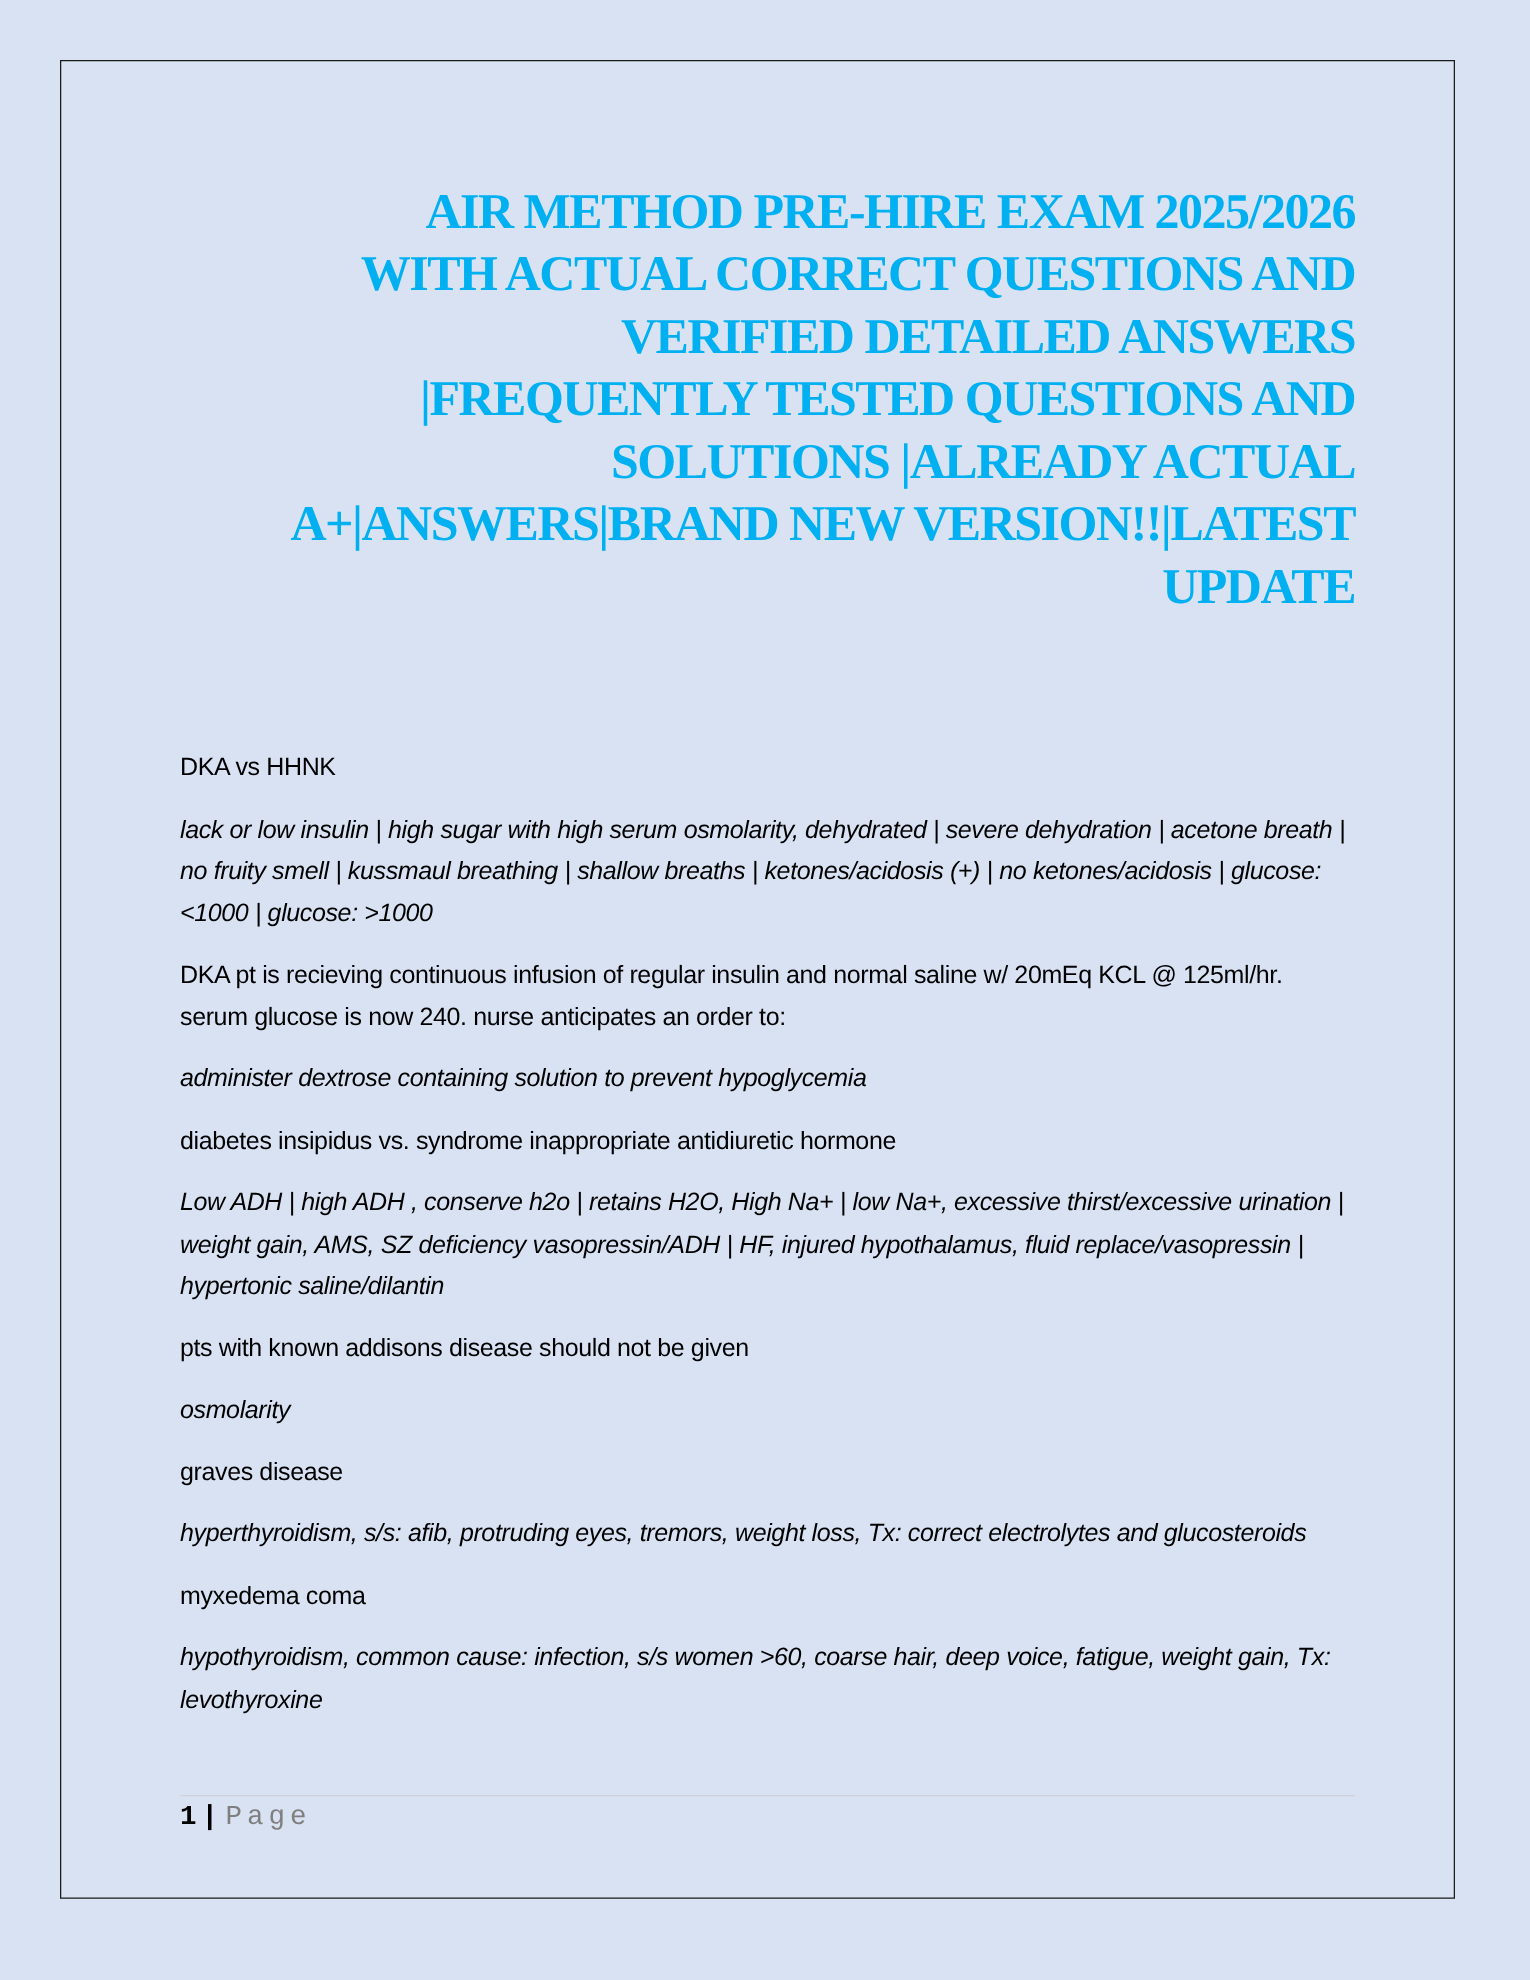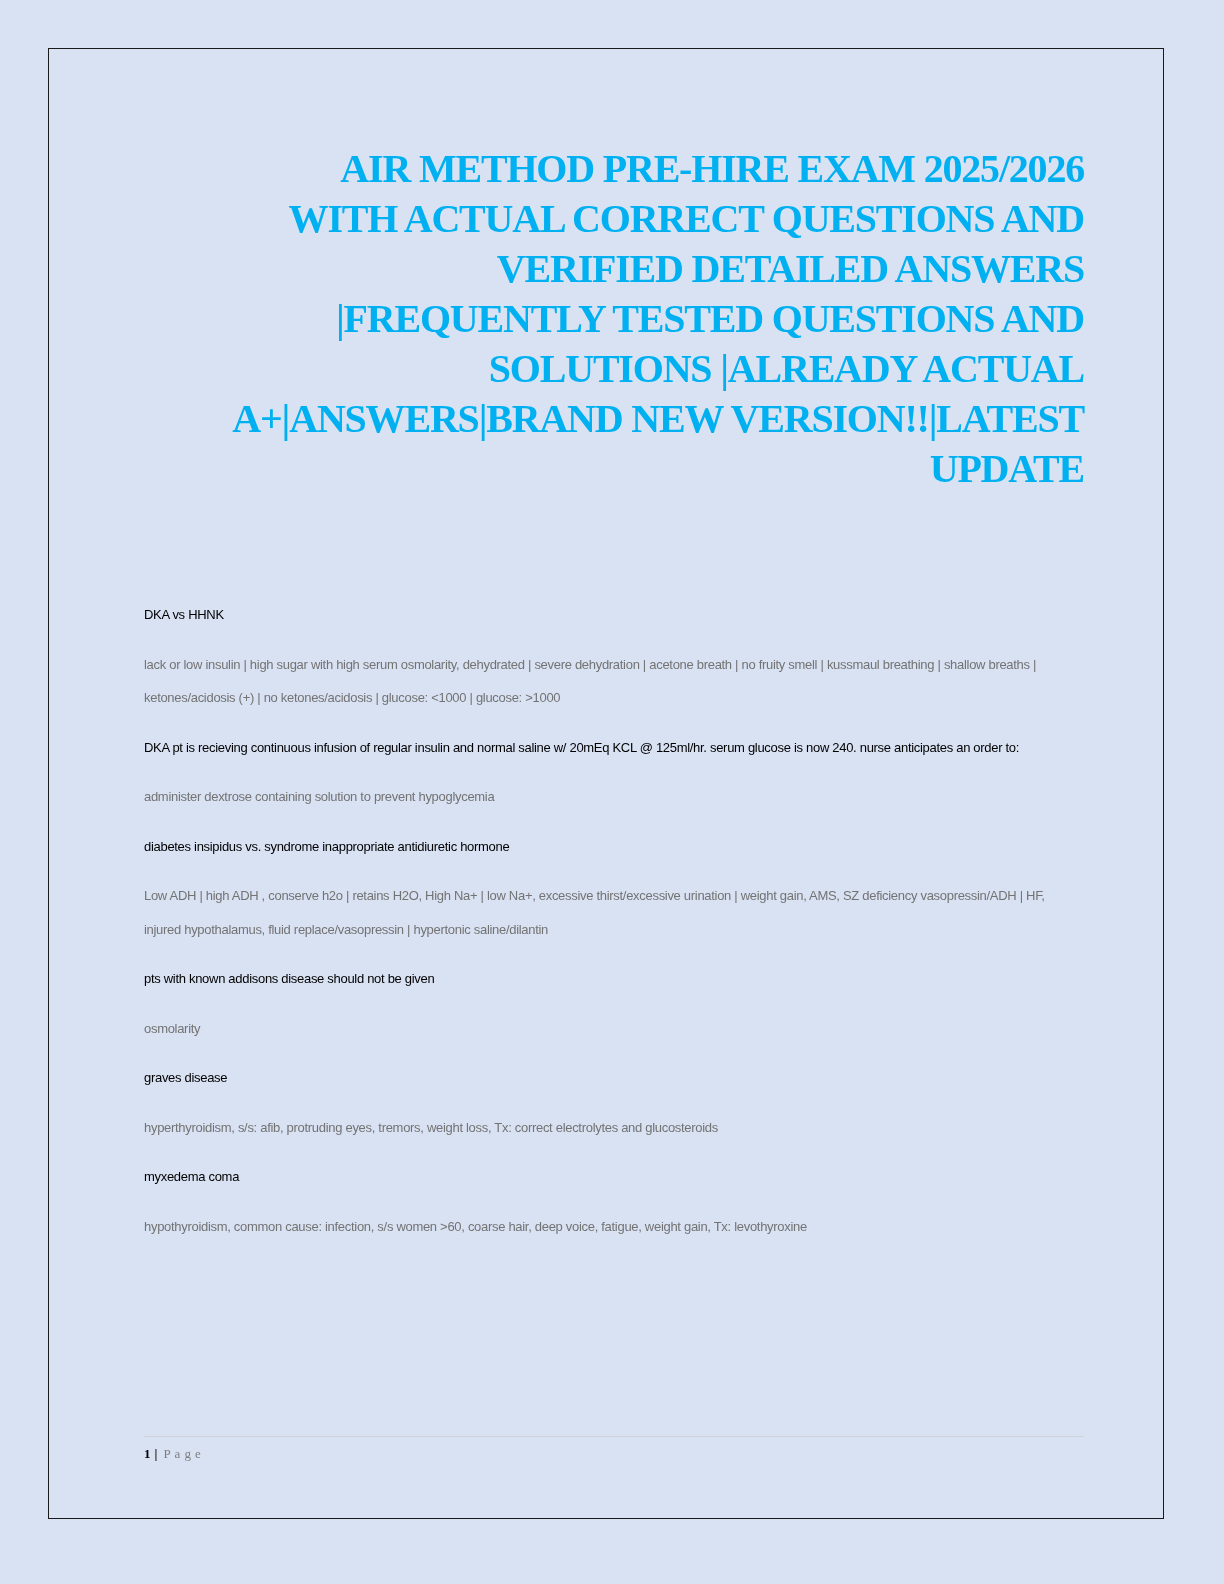--- a/index.html
+++ b/index.html
@@ -36,43 +36,43 @@
       line-height: 50px;
       letter-spacing: -1.2px;
     }
     .title span { display: block; white-space: nowrap; text-align: right; }
     .content {
       position: absolute;
       left: 144px;
       top: 598px;
       width: 940px;
       font-family: "Liberation Sans", "DejaVu Sans", sans-serif;
-      font-size: 13px;
+      font-size: 20px;
       line-height: 33.5px;
       letter-spacing: -0.3px;
     }
     .content p {
       margin: 0 0 16px 0;
     }
     .q { color: #000000; }
-    .a { color: #737373; }
+    .a { color: #000000; font-style: italic; }
     .footer-rule {
       position: absolute;
       left: 144px;
       top: 1436px;
       width: 940px;
       height: 1px;
       background: #d0d4da;
     }
     .footer {
       position: absolute;
       left: 144px;
       top: 1441px;
-      font-family: Liberation Serif, serif;
-      font-size: 13px;
+      font-family: Liberation Mono, monospace;
+      font-size: 22px;
       line-height: 26px;
     }
     .footer .num { font-weight: bold; color: #000; }
     .footer .sep { font-weight: bold; color: #000; margin: 0 6px 0 4px; }
     .footer .pg { color: #7f7f7f; letter-spacing: 4px; }
   </style>
 </head>
 <body>
 
 <div class="page-border"></div>

